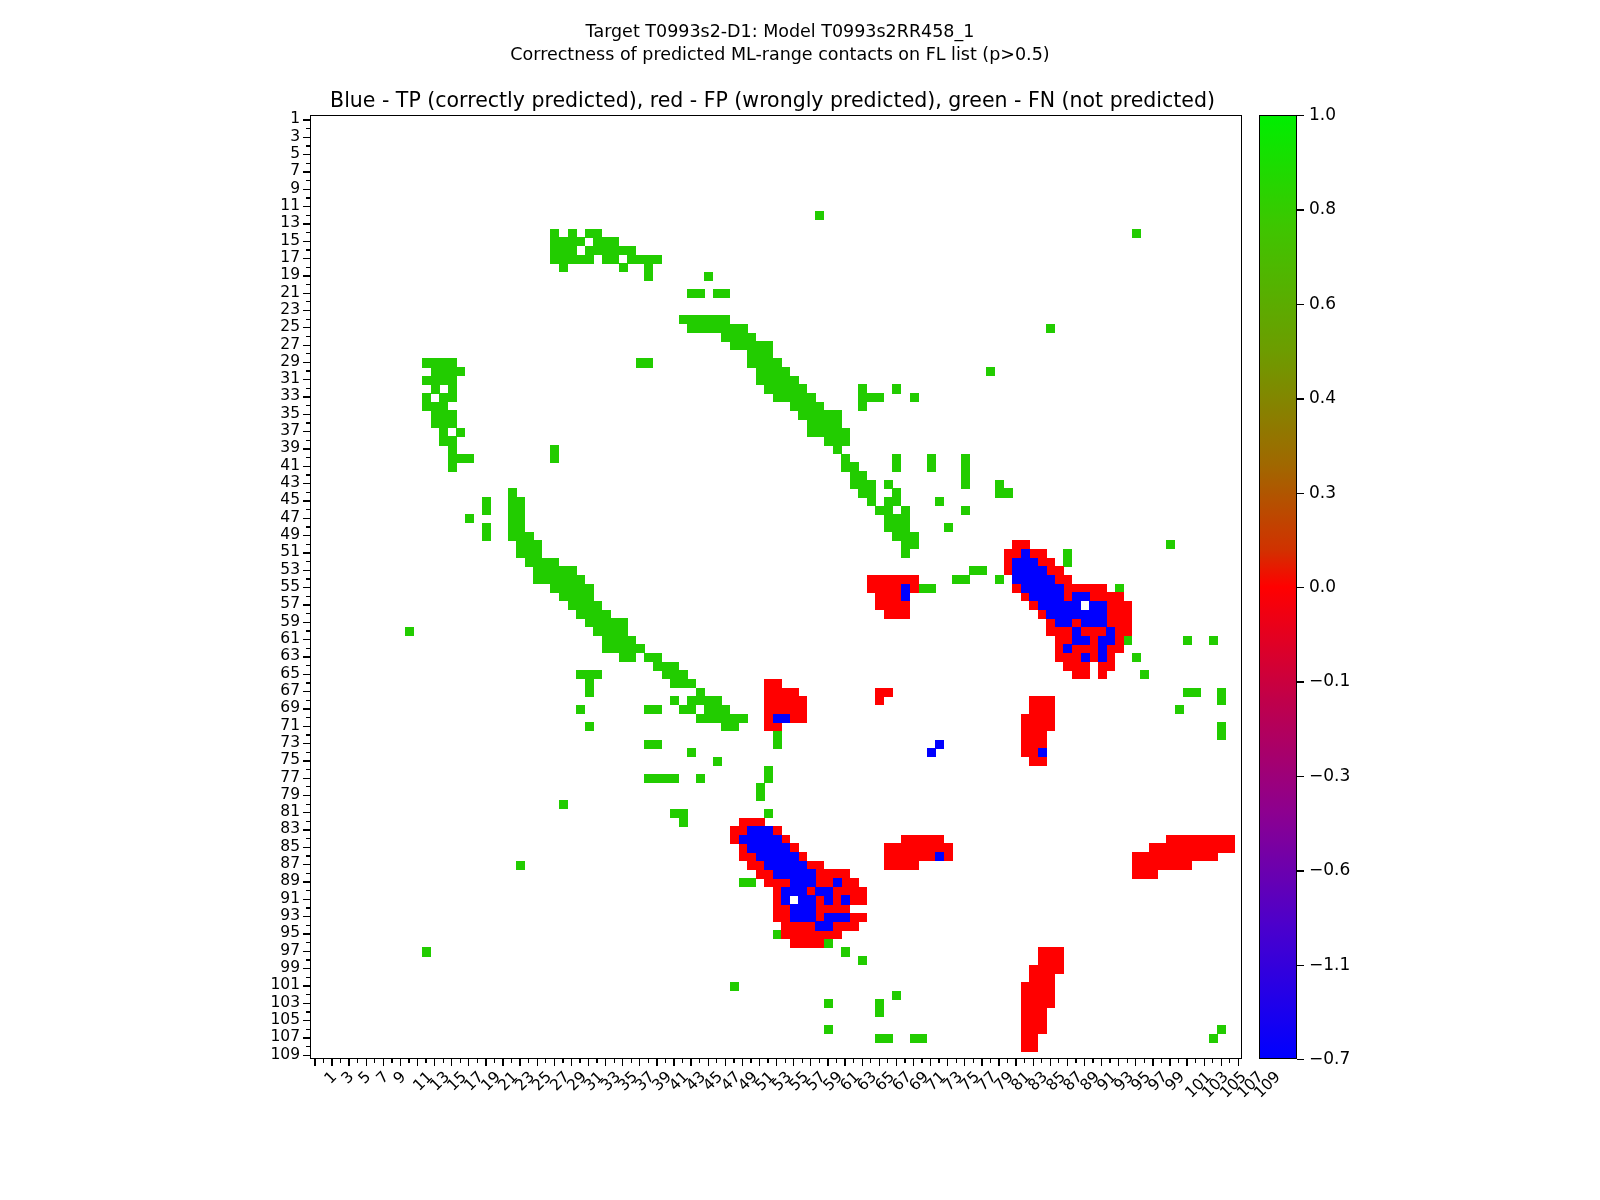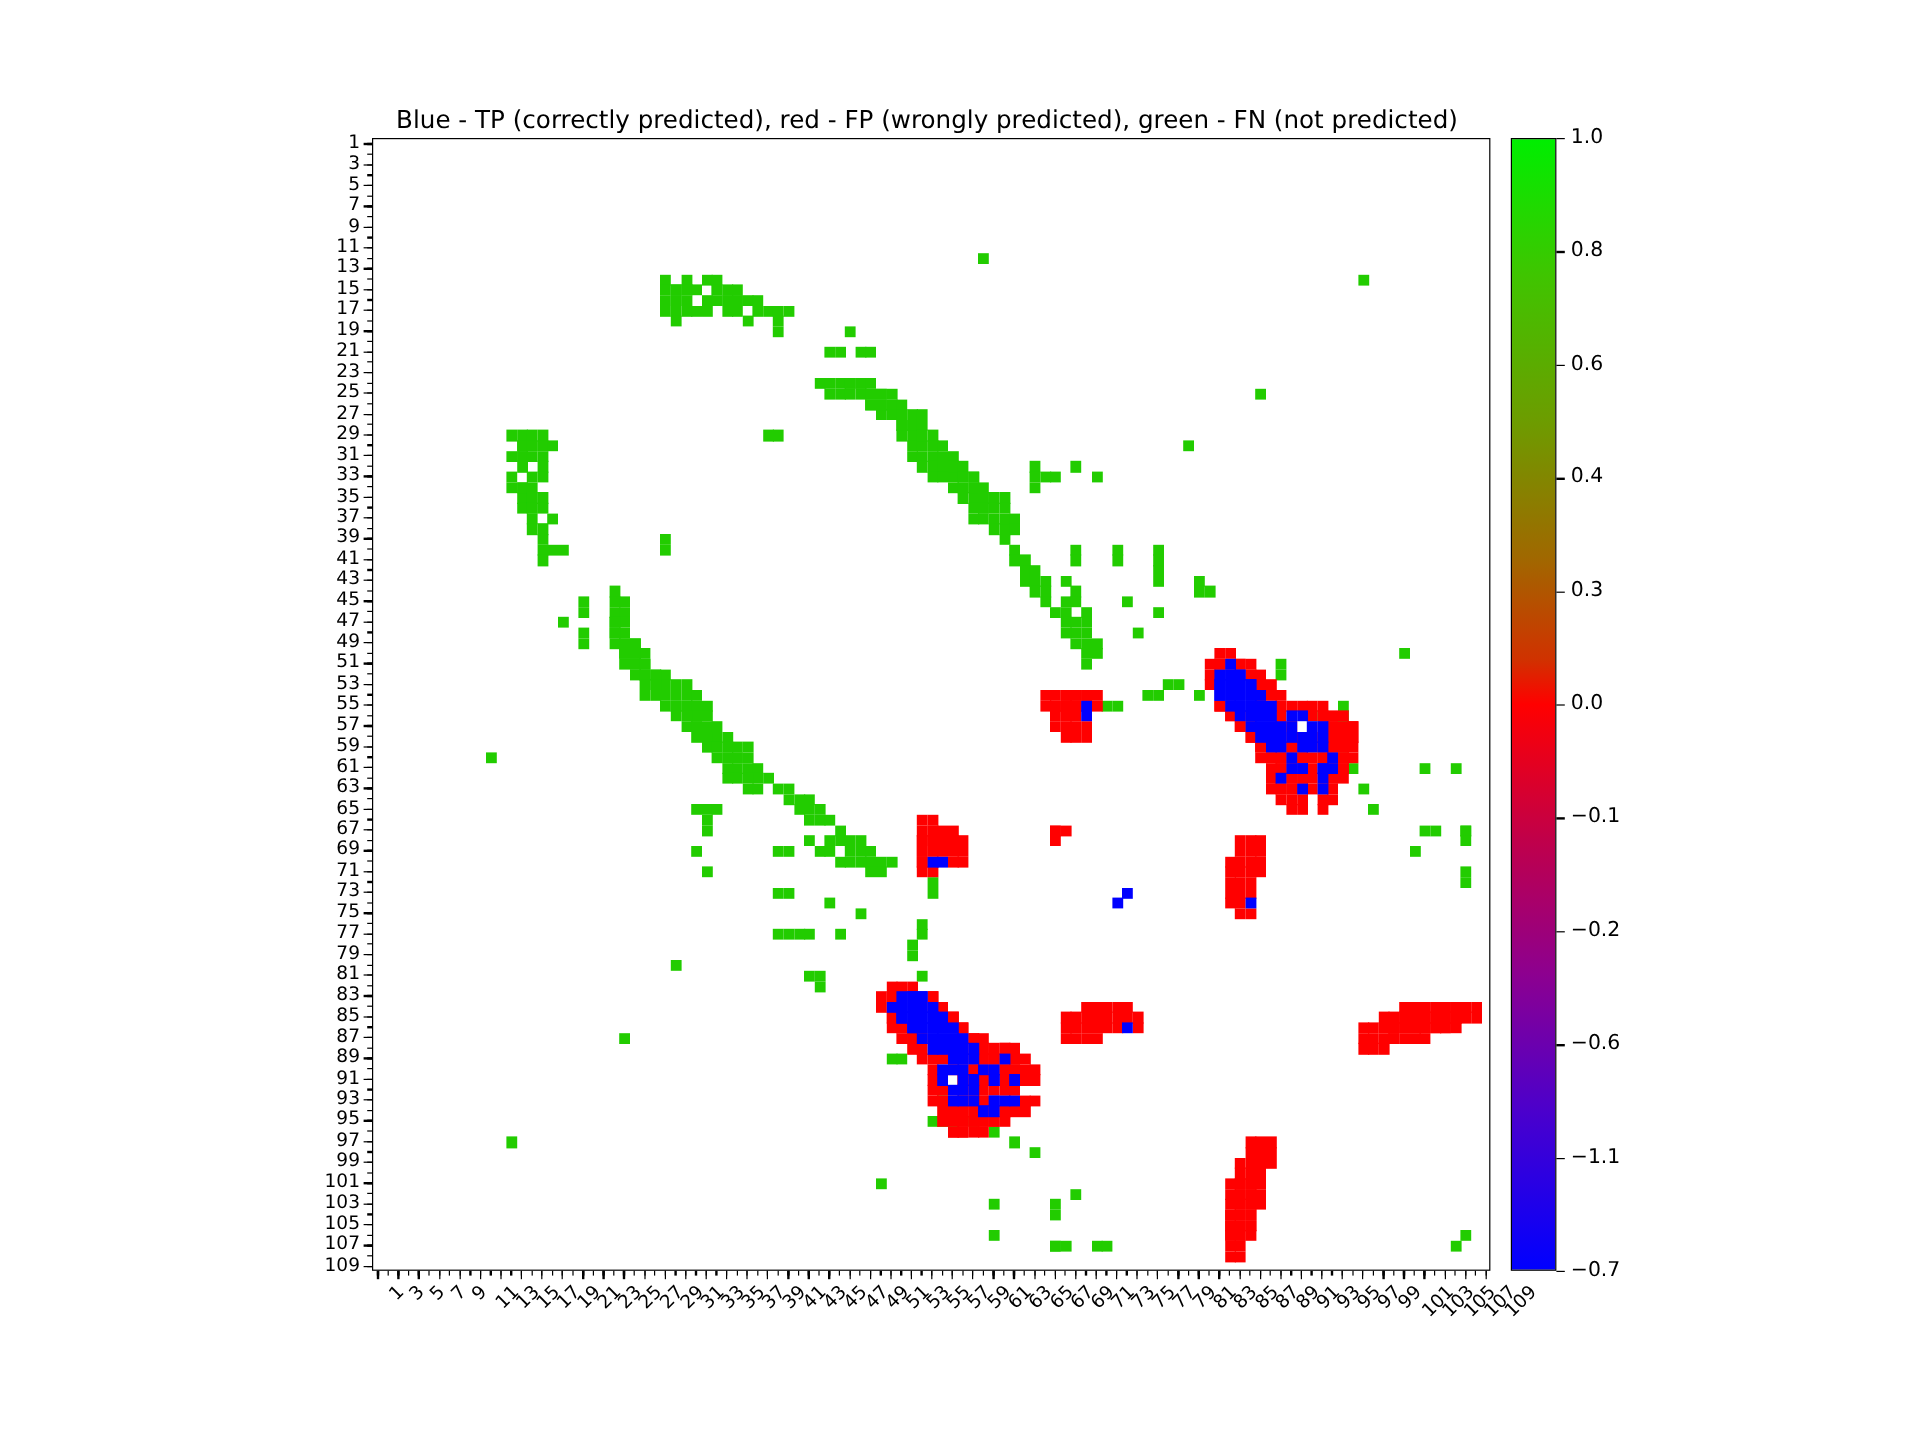--- a/index.html
+++ b/index.html
@@ -157,20 +157,22 @@
     left: 50px;
     font-size: 17px;
     line-height: 17px;
     white-space: nowrap;
   }
 </style>
 </head>
 <body>
 
 <div id="title-block">
+  <div id="main-title">Target T0993s2-D1: Model T0993s2RR458_1</div>
+  <div id="sub-title">Correctness of predicted ML-range contacts on FL list (p&gt;0.5)</div>
 </div>
 <div id="legend-title">Blue - TP (correctly predicted), red - FP (wrongly predicted), green - FN (not predicted)</div>
 
 <div id="plot-frame">
   <div id="cell-layer">
       <div class="cell" style="left: 247.963px; top: 121.248px; width: 9.00046px; height: 9.11055px; background: rgb(34, 204, 0);"></div>
       <div class="cell" style="left: 119.706px; top: 251.156px; width: 9.00046px; height: 9.11055px; background: rgb(34, 204, 0);"></div>
       <div class="cell" style="left: 256.514px; top: 121.248px; width: 9.00046px; height: 9.11055px; background: rgb(34, 204, 0);"></div>
       <div class="cell" style="left: 119.706px; top: 259.817px; width: 9.00046px; height: 9.11055px; background: rgb(34, 204, 0);"></div>
       <div class="cell" style="left: 282.165px; top: 121.248px; width: 9.00046px; height: 9.11055px; background: rgb(34, 204, 0);"></div>
@@ -1696,21 +1698,21 @@
       <div class="cb-label" style="top: 179.8px;">0.6</div>
       <div class="cb-tick" style="top: 283.2px;"></div>
       <div class="cb-label" style="top: 274.2px;">0.4</div>
       <div class="cb-tick" style="top: 377.6px;"></div>
       <div class="cb-label" style="top: 368.6px;">0.3</div>
       <div class="cb-tick" style="top: 472px;"></div>
       <div class="cb-label" style="top: 463px;">0.0</div>
       <div class="cb-tick" style="top: 566.4px;"></div>
       <div class="cb-label" style="top: 557.4px;">−0.1</div>
       <div class="cb-tick" style="top: 660.8px;"></div>
-      <div class="cb-label" style="top: 651.8px;">−0.2</div>
+      <div class="cb-label" style="top: 651.8px;">−0.3</div>
       <div class="cb-tick" style="top: 755.2px;"></div>
       <div class="cb-label" style="top: 746.2px;">−0.6</div>
       <div class="cb-tick" style="top: 849.6px;"></div>
       <div class="cb-label" style="top: 840.6px;">−1.1</div>
       <div class="cb-tick" style="top: 944px;"></div>
       <div class="cb-label" style="top: 935px;">−0.7</div>
     </div>
 </div>
 
 </body></html>

